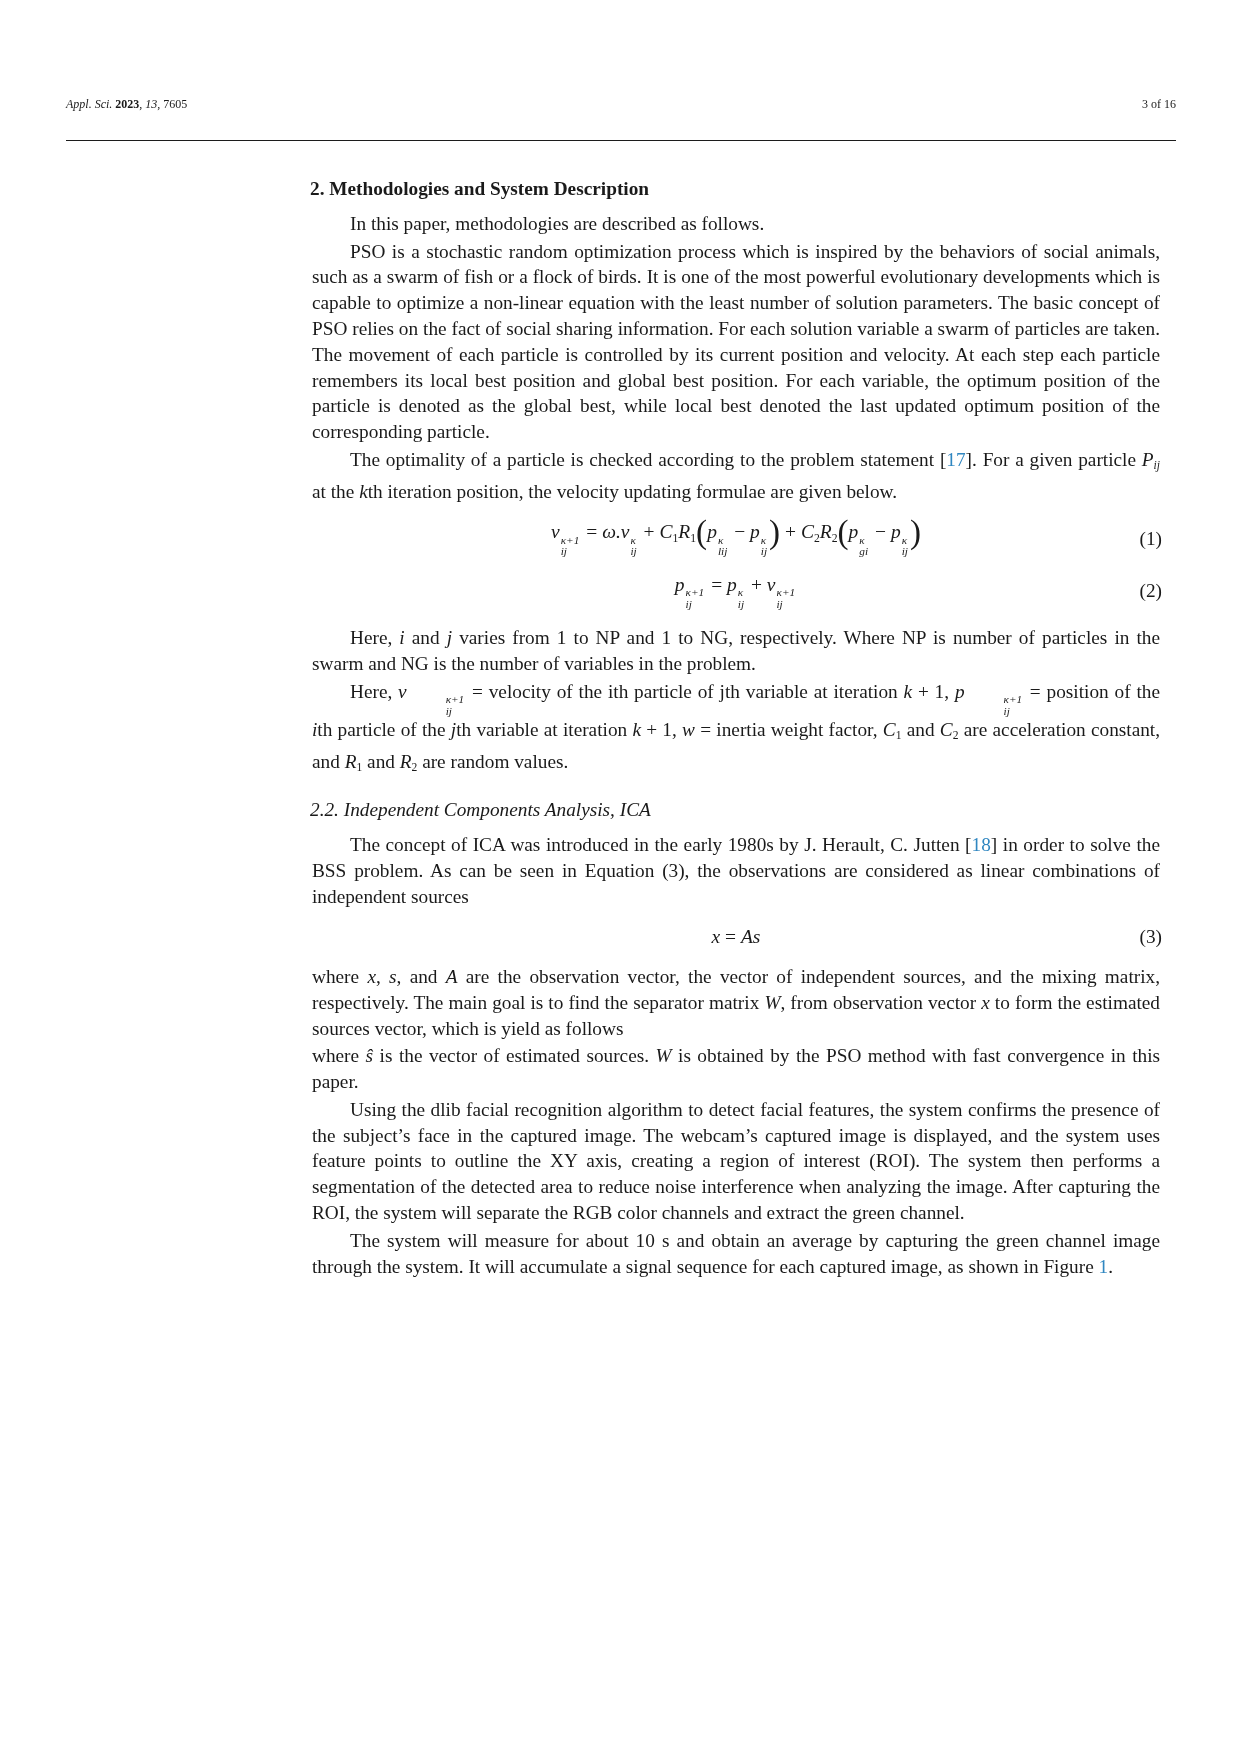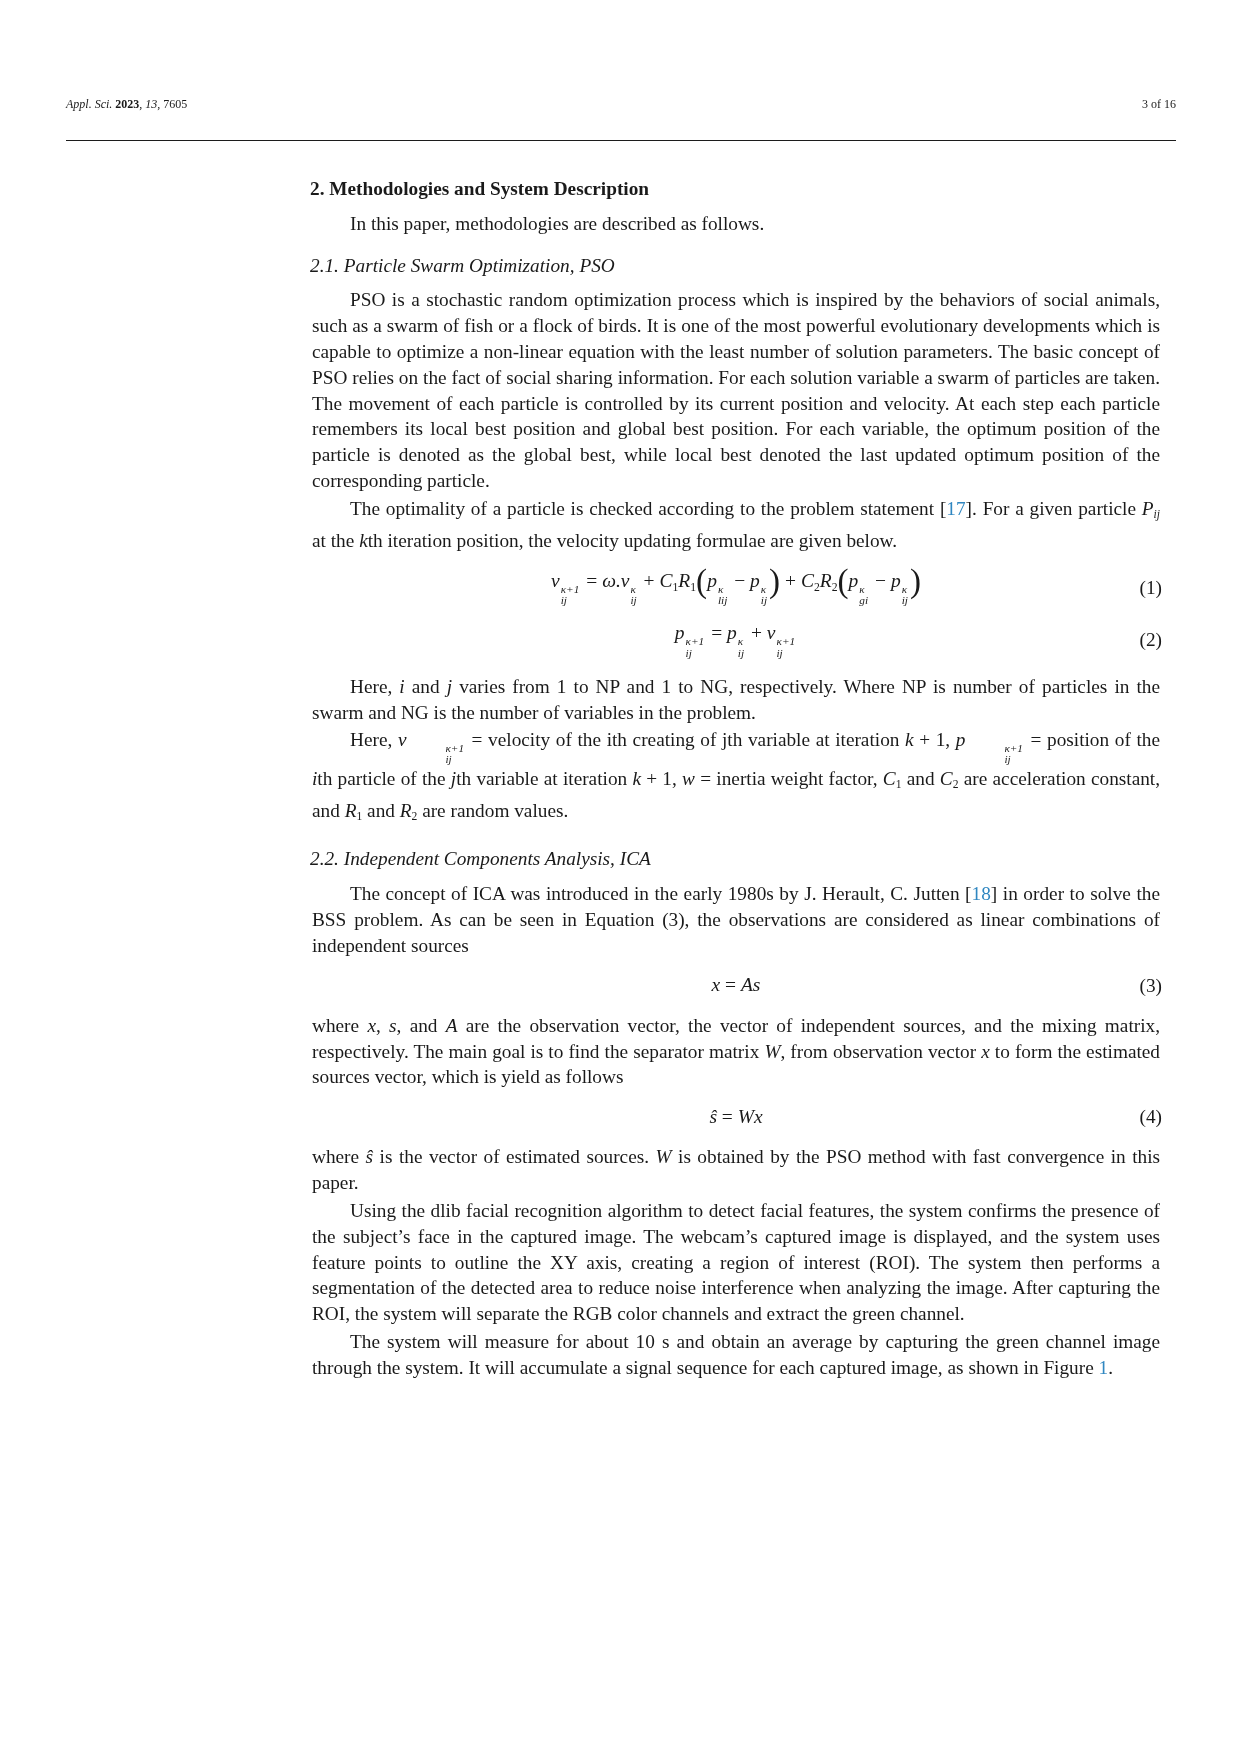--- a/index.html
+++ b/index.html
@@ -57,21 +57,20 @@
   <span>3 of 16</span>
 </header>
 <div class="hrule"></div>
 
 <main class="content">
 
   <h2 class="h2">2. Methodologies and System Description</h2>
 
   <p class="para indent"><span class="run-r">In this paper, methodologies are described as follows.</span></p>
 
-  <h3 class="h3">2.1. Particle Swarm Optimization, PSO</h3>
 
   <p class="para indent"><span class="run-r">PSO is a stochastic random optimization process which is inspired by the behaviors of social animals, such as a swarm of fish or a flock of birds. It is one of the most powerful evolutionary developments which is capable to optimize a non-linear equation with the least number of solution parameters. The basic concept of PSO relies on the fact of social sharing information. For each solution variable a swarm of particles are taken. The movement of each particle is controlled by its current position and velocity. At each step each particle remembers its local best position and global best position. For each variable, the optimum position of the particle is denoted as the global best, while local best denoted the last updated optimum position of the corresponding particle.</span></p>
 
   <p class="para indent"><span class="run-r">The optimality of a particle is checked according to the problem statement [</span><span class="run-link">17</span><span class="run-r">]. For a given particle </span><span class="run-i">P</span><span class="run-subi">ij</span><span class="run-r"> at the </span><span class="run-i">k</span><span class="run-r">th iteration position, the velocity updating formulae are given below.</span></p>
 
   <div class="eqrow">
     <span class="eq-content"><span class="run-i">v</span><span class="ss">
           <span class="ss-sup">κ+1</span>
           <span class="ss-sub">ij</span>
         </span><span class="run-r"> = </span><span class="run-i">ω.v</span><span class="ss">
@@ -105,40 +104,36 @@
           <span class="ss-sub">ij</span>
         </span></span>
     <span class="eq-num">(2)</span>
   </div>
 
   <p class="para indent"><span class="run-r">Here, </span><span class="run-i">i</span><span class="run-r"> and </span><span class="run-i">j</span><span class="run-r"> varies from 1 to NP and 1 to NG, respectively. Where NP is number of particles in the swarm and NG is the number of variables in the problem.</span></p>
 
   <p class="para indent"><span class="run-r">Here, </span><span class="run-i">v</span><span class="ss">
         <span class="ss-sup">κ+1</span>
         <span class="ss-sub">ij</span>
-      </span><span class="run-r"> = velocity of the ith creating of jth variable at iteration </span><span class="run-i">k</span><span class="run-r"> + 1, </span><span class="run-i">p</span><span class="ss">
+      </span><span class="run-r"> = velocity of the ith particle of jth variable at iteration </span><span class="run-i">k</span><span class="run-r"> + 1, </span><span class="run-i">p</span><span class="ss">
         <span class="ss-sup">κ+1</span>
         <span class="ss-sub">ij</span>
       </span><span class="run-r"> = position of the </span><span class="run-i">i</span><span class="run-r">th particle of the </span><span class="run-i">j</span><span class="run-r">th variable at iteration </span><span class="run-i">k</span><span class="run-r"> + 1, </span><span class="run-i">w</span><span class="run-r"> = inertia weight factor, </span><span class="run-i">C</span><span class="run-sub">1</span><span class="run-r"> and </span><span class="run-i">C</span><span class="run-sub">2</span><span class="run-r"> are acceleration constant, and </span><span class="run-i">R</span><span class="run-sub">1</span><span class="run-r"> and </span><span class="run-i">R</span><span class="run-sub">2</span><span class="run-r"> are random values.</span></p>
 
   <h3 class="h3">2.2. Independent Components Analysis, ICA</h3>
 
   <p class="para indent"><span class="run-r">The concept of ICA was introduced in the early 1980s by J. Herault, C. Jutten [</span><span class="run-link">18</span><span class="run-r">] in order to solve the BSS problem. As can be seen in Equation (3), the observations are considered as linear combinations of independent sources</span></p>
 
   <div class="eqrow">
     <span class="eq-content"><span class="run-i">x</span><span class="run-r"> = </span><span class="run-i">As</span></span>
     <span class="eq-num">(3)</span>
   </div>
 
   <p class="para"><span class="run-r">where </span><span class="run-i">x</span><span class="run-r">, </span><span class="run-i">s</span><span class="run-r">, and </span><span class="run-i">A</span><span class="run-r"> are the observation vector, the vector of independent sources, and the mixing matrix, respectively. The main goal is to find the separator matrix </span><span class="run-i">W</span><span class="run-r">, from observation vector </span><span class="run-i">x</span><span class="run-r"> to form the estimated sources vector, which is yield as follows</span></p>
 
-  <div class="eqrow">
-    <span class="eq-content"><span class="run-i">ŝ</span><span class="run-r"> = </span><span class="run-i">Wx</span></span>
-    <span class="eq-num">(4)</span>
-  </div>
 
   <p class="para"><span class="run-r">where </span><span class="run-i">ŝ</span><span class="run-r"> is the vector of estimated sources. </span><span class="run-i">W</span><span class="run-r"> is obtained by the PSO method with fast convergence in this paper.</span></p>
 
 
   <p class="para indent"><span class="run-r">Using the dlib facial recognition algorithm to detect facial features, the system confirms the presence of the subject’s face in the captured image. The webcam’s captured image is displayed, and the system uses feature points to outline the XY axis, creating a region of interest (ROI). The system then performs a segmentation of the detected area to reduce noise interference when analyzing the image. After capturing the ROI, the system will separate the RGB color channels and extract the green channel.</span></p>
 
   <p class="para indent"><span class="run-r">The system will measure for about 10 s and obtain an average by capturing the green channel image through the system. It will accumulate a signal sequence for each captured image, as shown in Figure </span><span class="run-link">1</span><span class="run-r">.</span></p>
 
 </main>
 

